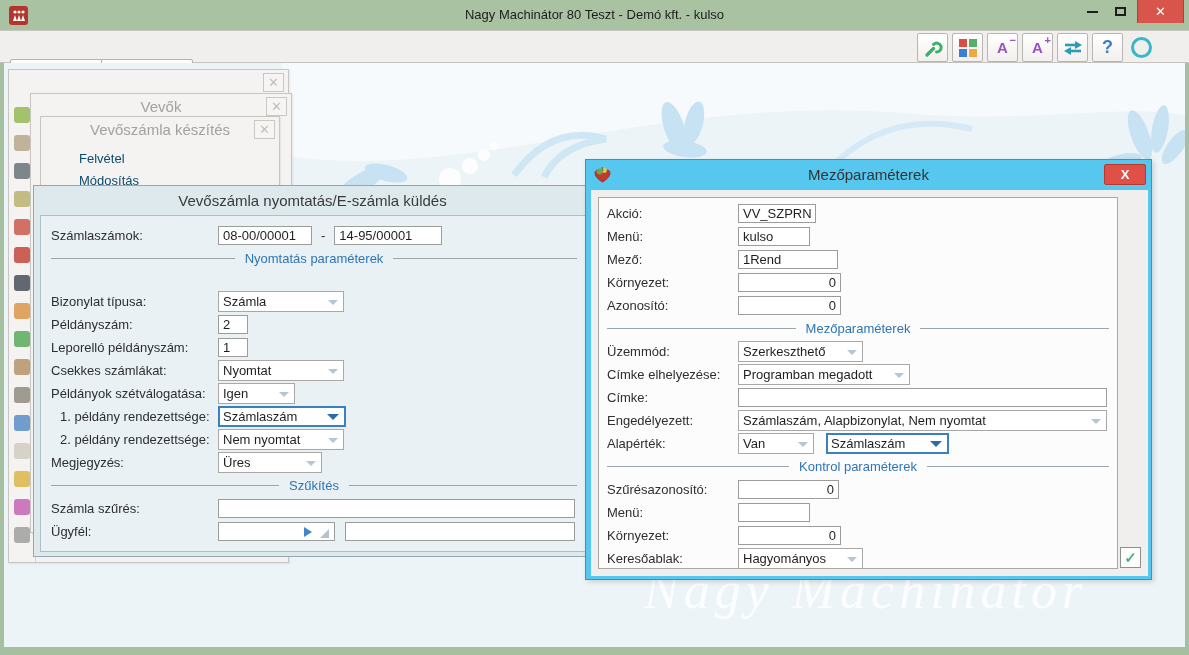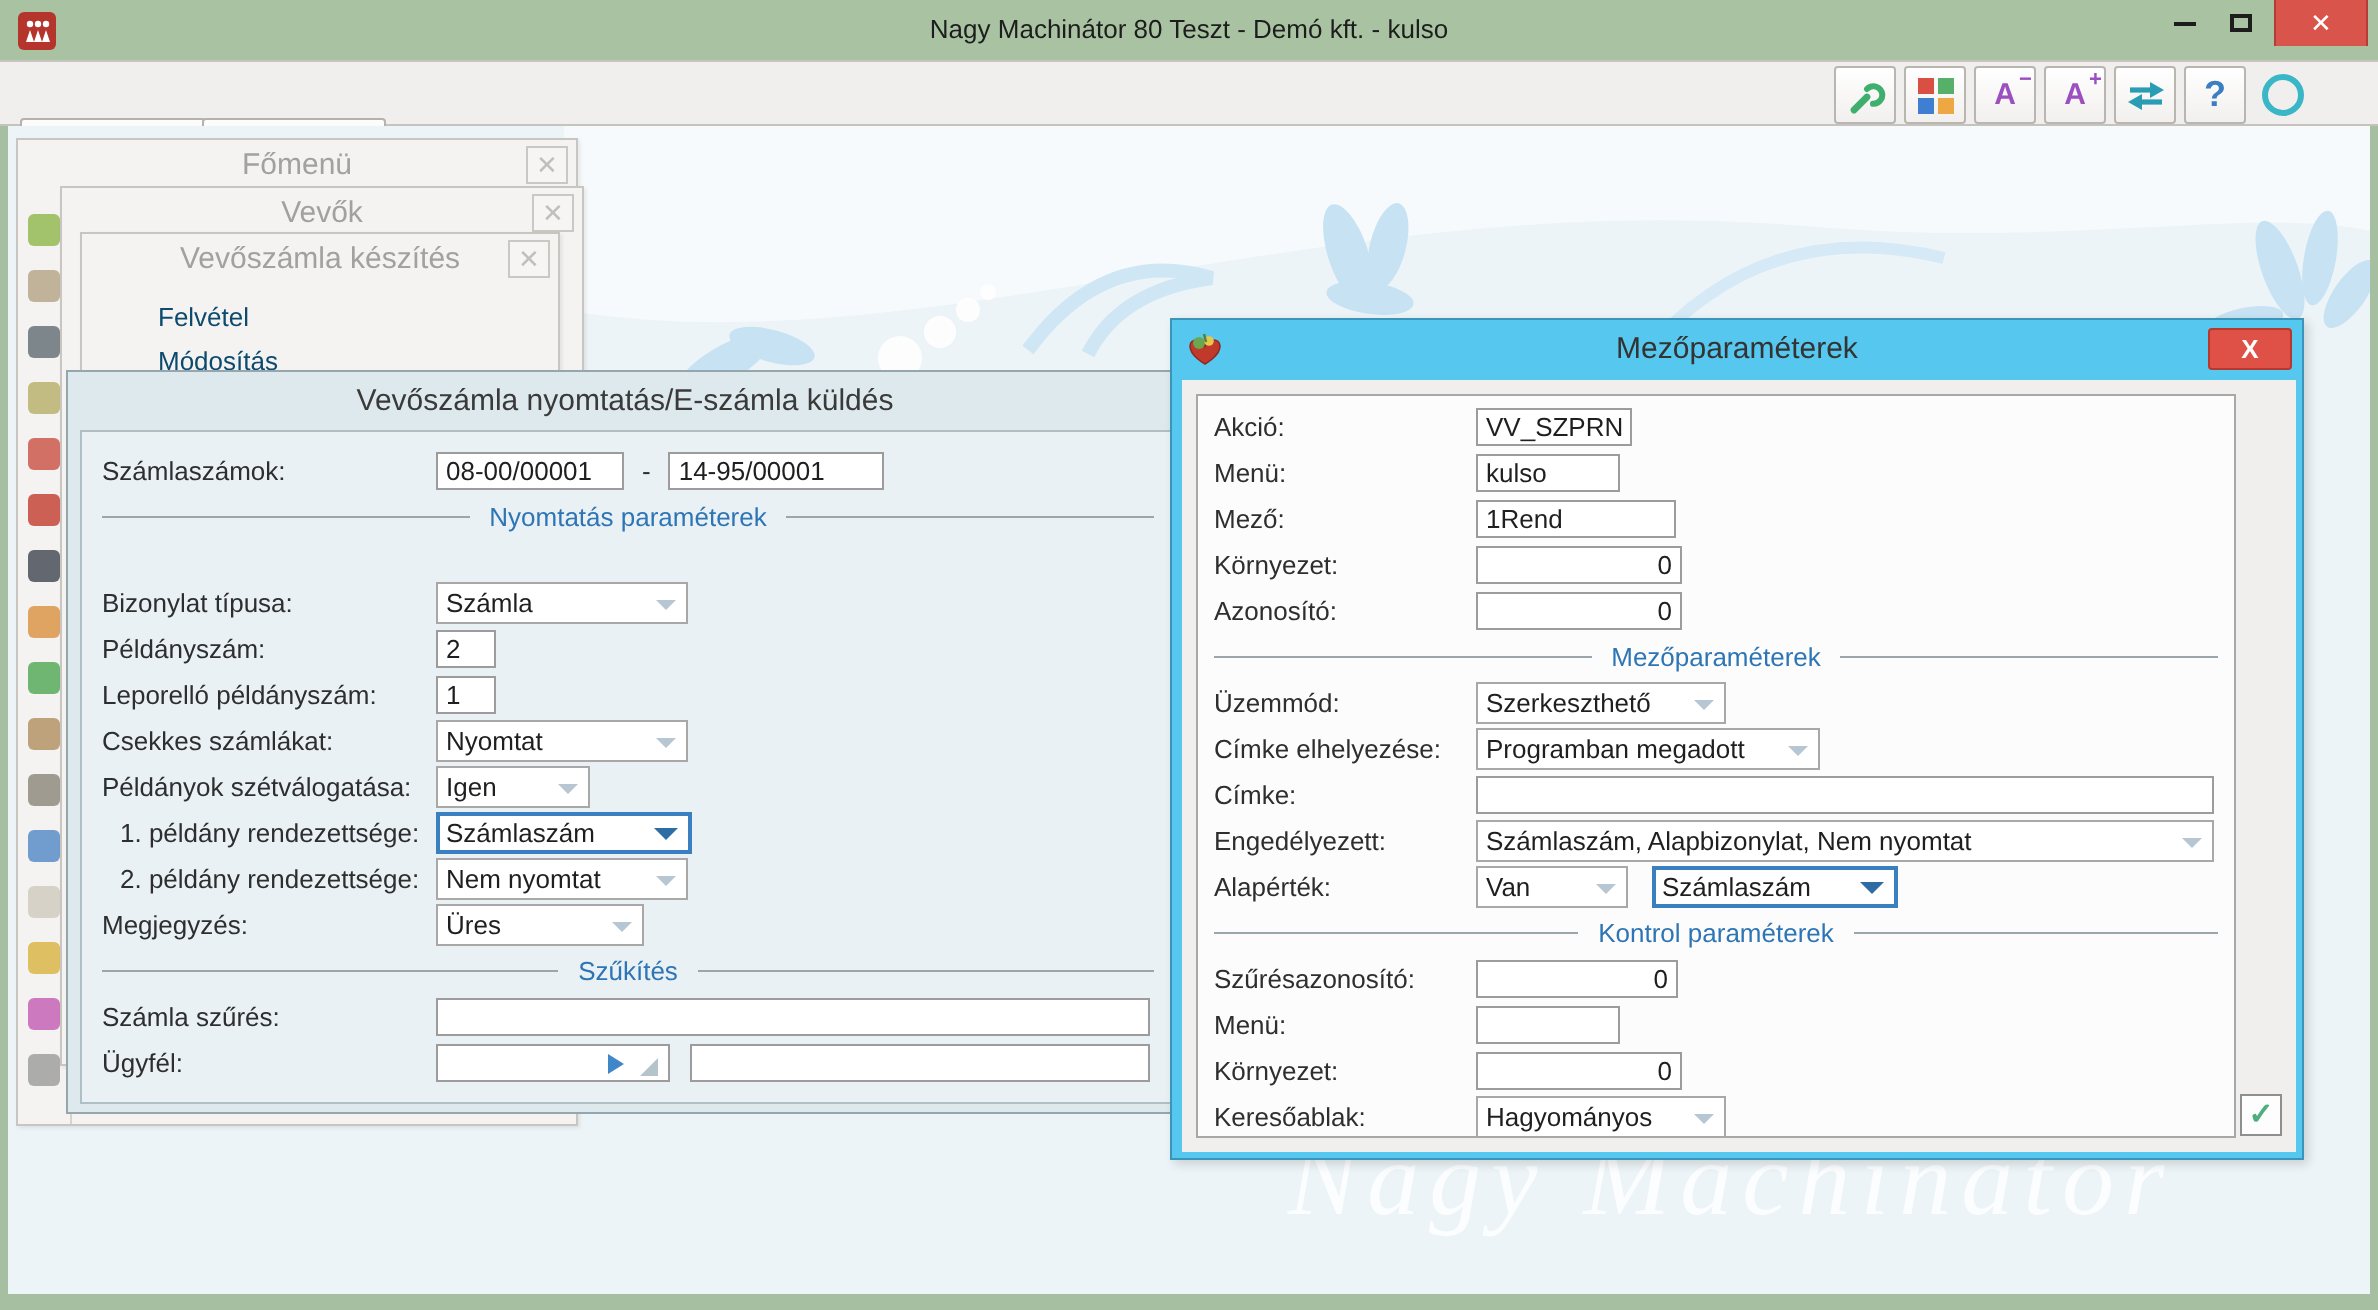--- a/index.html
+++ b/index.html
@@ -171,21 +171,20 @@
           <circle cx="202" cy="98" r="6"></circle>
           <circle cx="212" cy="89" r="4"></circle>
       </g>
       <path d="M232,118 q 38,-52 92,-36 q -46,6 -62,38" stroke="#cfe7f5" stroke-width="7" fill="none"></path>
       <path d="M540,120 q 60,-70 150,-48" stroke="#d5eaf6" stroke-width="6" fill="none"></path>
     </svg>
 
     <div class="watermark">Nagy Machinátor</div>
 
     <div class="stackwin" style="left:4px; top:6px; width:281px; height:494px; z-index:2;">
-      <div class="stacktitle">Főmenü</div>
       <div class="stackx">✕</div>
       <div class="iconstrip" id="iconstrip">
           <div class="mini-icon" style="background: rgb(141, 181, 75);"></div>
           <div class="mini-icon" style="background: rgb(179, 162, 133);"></div>
           <div class="mini-icon" style="background: rgb(95, 106, 114);"></div>
           <div class="mini-icon" style="background: rgb(181, 174, 102);"></div>
           <div class="mini-icon" style="background: rgb(201, 79, 67);"></div>
           <div class="mini-icon" style="background: rgb(194, 59, 46);"></div>
           <div class="mini-icon" style="background: rgb(62, 68, 80);"></div>
           <div class="mini-icon" style="background: rgb(217, 143, 62);"></div>

